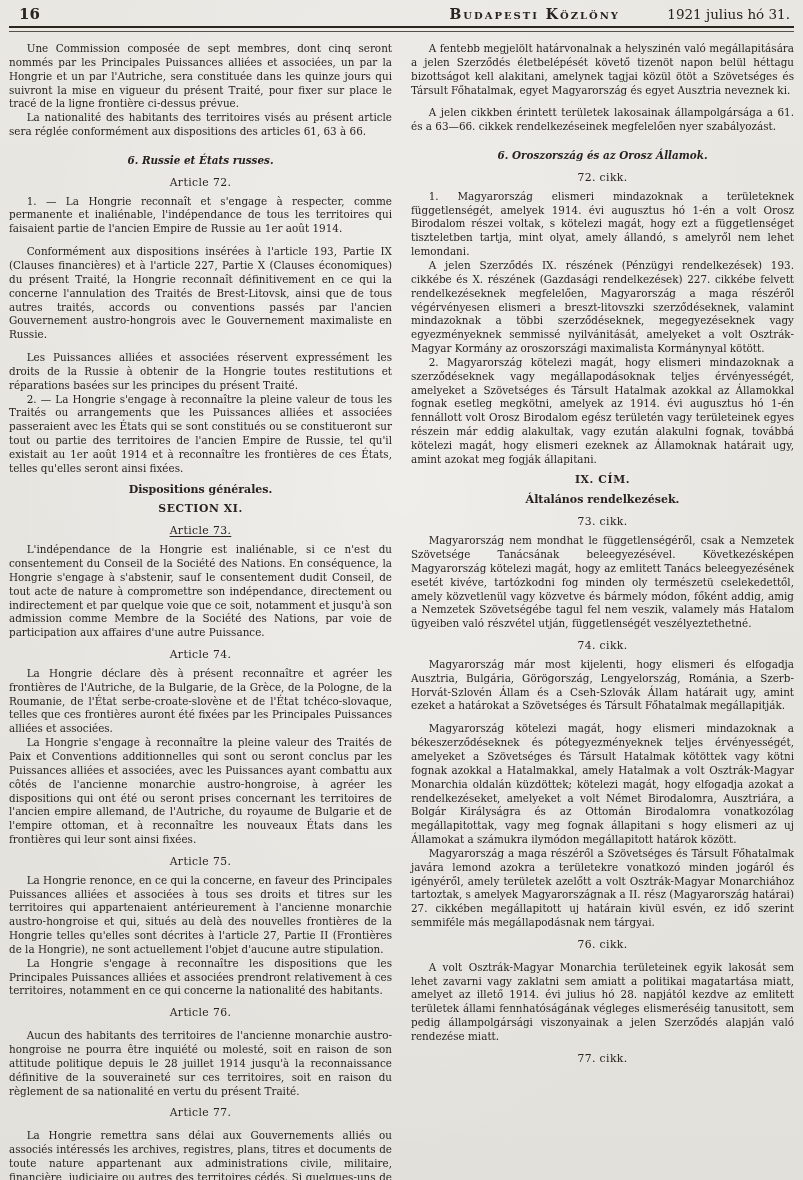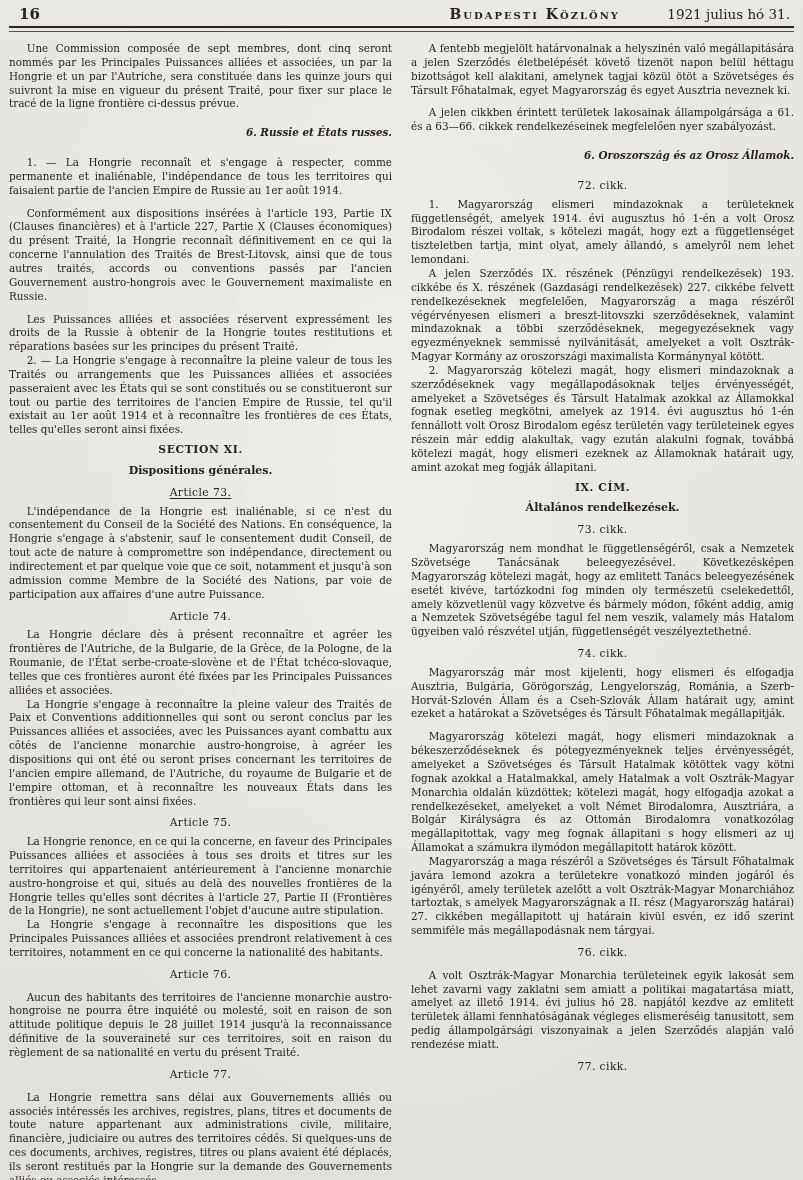--- a/index.html
+++ b/index.html
@@ -51,23 +51,23 @@
     text-align: justify;
     hyphens: none;
   }
   .blk { margin: 0; }
   .p { text-indent: 1.7em; }
   .gap { margin-top: 9px; }
   .biggap { margin-top: 27px; }
   .h-italic {
     font-style: italic;
     font-weight: bold;
-    text-align: right;
+    text-align: center;
     text-indent: 0;
-    margin: 15px 0 16px 0;
+    margin: 15px 0 1px 0;
   }
   .h-section {
     text-align: center;
     text-indent: 0;
     font-weight: bold;
     letter-spacing: .6px;
     font-size: 10.8px;
     margin: 6px 0 5px 0;
   }
   .h-bold {
@@ -92,27 +92,29 @@
 <div class="page">
   <div class="masthead">
     <div class="pagenum">16</div>
     <div class="journal-title">Budapesti Közlöny</div>
     <div class="issue-date">1921 julius hó 31.</div>
   </div>
   <div class="rule"></div>
   <div class="columns">
     <div class="col">
         <div class="blk p">Une Commission composée de sept membres, dont cinq seront nommés par les Principales Puissances alliées et associées, un par la Hongrie et un par l'Autriche, sera constituée dans les quinze jours qui suivront la mise en vigueur du présent Traité, pour fixer sur place le tracé de la ligne frontière ci-dessus prévue.</div>
+        <div class="blk p">La nationalité des habitants des territoires visés au présent article sera réglée conformément aux dispositions des articles 61, 63 à 66.</div>
         <div class="blk h-italic gap">6. Russie et États russes.</div>
+        <div class="blk h-article">Article 72.</div>
         <div class="blk p">1. — La Hongrie reconnaît et s'engage à respecter, comme permanente et inaliénable, l'indépendance de tous les territoires qui faisaient partie de l'ancien Empire de Russie au 1er août 1914.</div>
         <div class="blk p gap">Conformément aux dispositions insérées à l'article 193, Partie IX (Clauses financières) et à l'article 227, Partie X (Clauses économiques) du présent Traité, la Hongrie reconnaît définitivement en ce qui la concerne l'annulation des Traités de Brest-Litovsk, ainsi que de tous autres traités, accords ou conventions passés par l'ancien Gouvernement austro-hongrois avec le Gouvernement maximaliste en Russie.</div>
         <div class="blk p gap">Les Puissances alliées et associées réservent expressément les droits de la Russie à obtenir de la Hongrie toutes restitutions et réparations basées sur les principes du présent Traité.</div>
         <div class="blk p">2. — La Hongrie s'engage à reconnaître la pleine valeur de tous les Traités ou arrangements que les Puissances alliées et associées passeraient avec les États qui se sont constitués ou se constitueront sur tout ou partie des territoires de l'ancien Empire de Russie, tel qu'il existait au 1er août 1914 et à reconnaître les frontières de ces États, telles qu'elles seront ainsi fixées.</div>
+        <div class="blk h-bold">Dispositions générales.</div>
         <div class="blk h-section biggap">SECTION XI.</div>
-        <div class="blk h-bold">Dispositions générales.</div>
         <div class="blk h-article h-article-u">Article 73.</div>
         <div class="blk p">L'indépendance de la Hongrie est inaliénable, si ce n'est du consentement du Conseil de la Société des Nations. En conséquence, la Hongrie s'engage à s'abstenir, sauf le consentement dudit Conseil, de tout acte de nature à compromettre son indépendance, directement ou indirectement et par quelque voie que ce soit, notamment et jusqu'à son admission comme Membre de la Société des Nations, par voie de participation aux affaires d'une autre Puissance.</div>
         <div class="blk h-article">Article 74.</div>
         <div class="blk p">La Hongrie déclare dès à présent reconnaître et agréer les frontières de l'Autriche, de la Bulgarie, de la Grèce, de la Pologne, de la Roumanie, de l'État serbe-croate-slovène et de l'État tchéco-slovaque, telles que ces frontières auront été fixées par les Principales Puissances alliées et associées.</div>
         <div class="blk p">La Hongrie s'engage à reconnaître la pleine valeur des Traités de Paix et Conventions additionnelles qui sont ou seront conclus par les Puissances alliées et associées, avec les Puissances ayant combattu aux côtés de l'ancienne monarchie austro-hongroise, à agréer les dispositions qui ont été ou seront prises concernant les territoires de l'ancien empire allemand, de l'Autriche, du royaume de Bulgarie et de l'empire ottoman, et à reconnaître les nouveaux États dans les frontières qui leur sont ainsi fixées.</div>
         <div class="blk h-article biggap">Article 75.</div>
         <div class="blk p">La Hongrie renonce, en ce qui la concerne, en faveur des Principales Puissances alliées et associées à tous ses droits et titres sur les territoires qui appartenaient antérieurement à l'ancienne monarchie austro-hongroise et qui, situés au delà des nouvelles frontières de la Hongrie telles qu'elles sont décrites à l'article 27, Partie II (Frontières de la Hongrie), ne sont actuellement l'objet d'aucune autre stipulation.</div>
         <div class="blk p">La Hongrie s'engage à reconnaître les dispositions que les Principales Puissances alliées et associées prendront relativement à ces territoires, notamment en ce qui concerne la nationalité des habitants.</div>
         <div class="blk h-article">Article 76.</div>
         <div class="blk p gap">Aucun des habitants des territoires de l'ancienne monarchie austro-hongroise ne pourra être inquiété ou molesté, soit en raison de son attitude politique depuis le 28 juillet 1914 jusqu'à la reconnaissance définitive de la souveraineté sur ces territoires, soit en raison du règlement de sa nationalité en vertu du présent Traité.</div>

